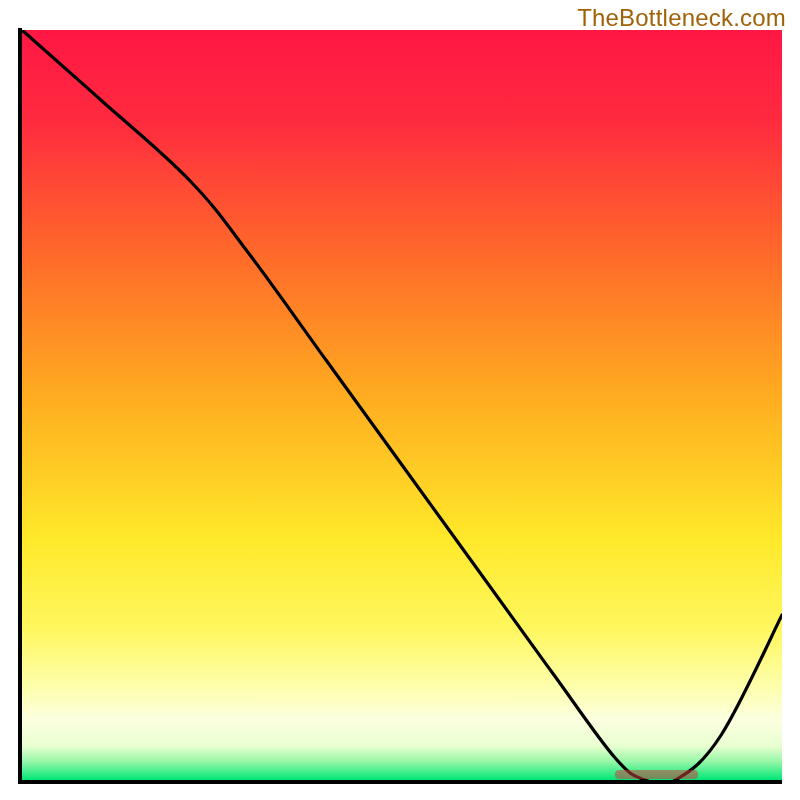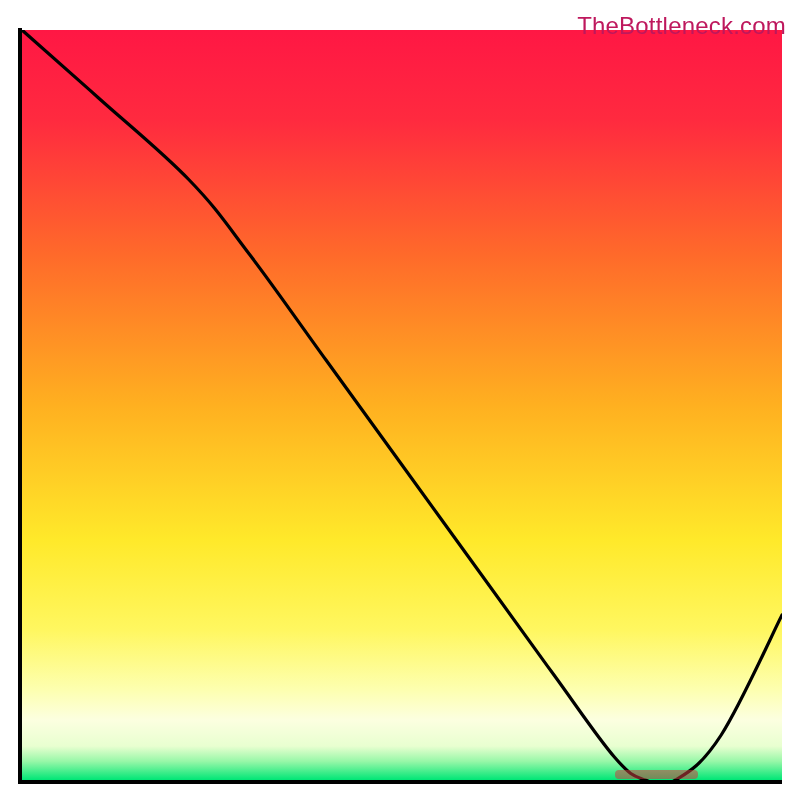--- a/index.html
+++ b/index.html
@@ -11,23 +11,23 @@
     font-family: Arial, Helvetica, sans-serif;
     overflow: hidden;
   }
   .stage {
     position: relative;
     width: 800px;
     height: 800px;
   }
   .watermark {
     position: absolute;
-    top: 12px;
+    top: 4px;
     right: 14px;
-    color: #be185d;
+    color: #a16207;
     font-size: 24px;
     font-weight: 500;
     letter-spacing: 0.2px;
     z-index: 10;
   }
   .axis-line {
     position: absolute;
     background: #000;
     z-index: 6;
   }

